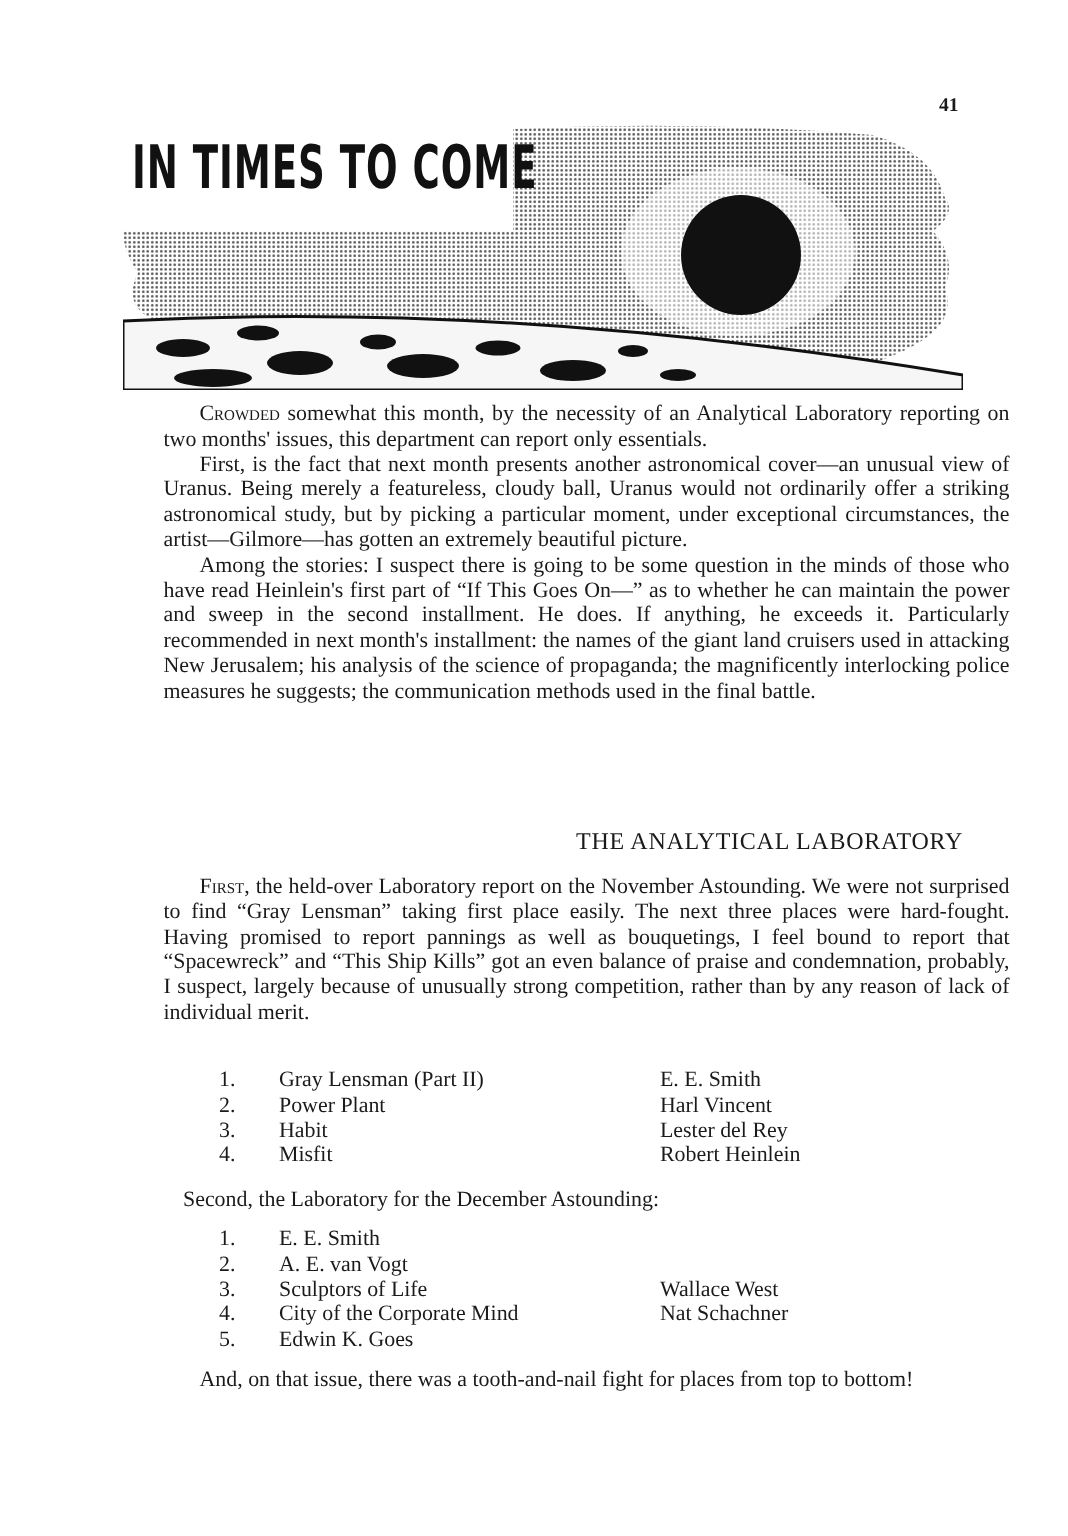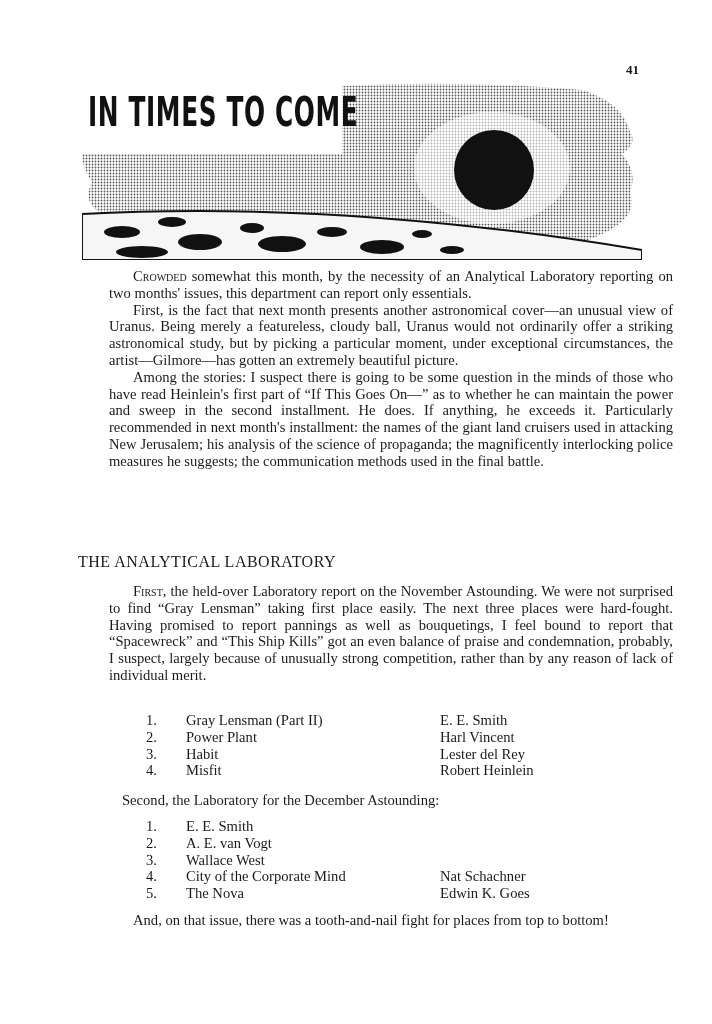--- a/index.html
+++ b/index.html
@@ -18,21 +18,21 @@
     line-height: 1; color: #111;
   }
   .text-block {
     position: absolute; left: 78px; width: 564px; font-size: 14.6px; line-height: 16.8px;
     text-align: justify;
     margin-left: 31px;
   }
   .text-block p { margin: 0; text-indent: 24px; }
   .smallcaps { font-variant: small-caps; }
   .section-heading {
-    position: absolute; left: 78px; width: 564px; top: 553px; text-align: left;
+    position: absolute; left: 78px; width: 564px; top: 553px; text-align: right;
     font-size: 16px; letter-spacing: 0.5px;
   }
   .ranking { position: absolute; left: 146px; width: 440px; font-size: 14.6px; line-height: 16.8px; }
   .rank-row { display: flex; }
   .rank-num { width: 40px; }
   .rank-title { width: 254px; }
   .rank-author { flex: 1; }
   .lead-line { position: absolute; left: 122px; top: 792px; font-size: 14.6px; }
 </style>
 </head>
@@ -107,29 +107,29 @@
   <div class="rank-row">
       <span class="rank-num">1.</span>
       <span class="rank-author">E. E. Smith</span>
     </div>
   <div class="rank-row">
       <span class="rank-num">2.</span>
       <span class="rank-author">A. E. van Vogt</span>
     </div>
   <div class="rank-row">
       <span class="rank-num">3.</span>
+      <span class="rank-title">Sculptors of Life</span>
       <span class="rank-author">Wallace West</span>
     </div>
   <div class="rank-row">
       <span class="rank-num">4.</span>
       <span class="rank-title">City of the Corporate Mind</span>
       <span class="rank-author">Nat Schachner</span>
     </div>
   <div class="rank-row">
       <span class="rank-num">5.</span>
-      <span class="rank-title">The Nova</span>
       <span class="rank-author">Edwin K. Goes</span>
     </div>
 </div>
 
 <div class="text-block" style="top:912px">
   <p>And, on that issue, there was a tooth-and-nail fight for places from top to bottom!</p>
 </div>
 
 </body></html>

